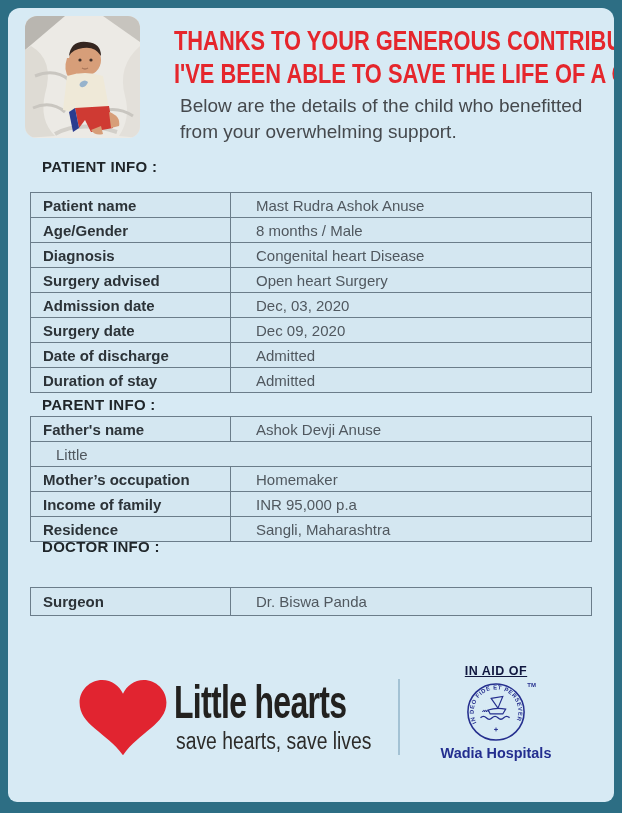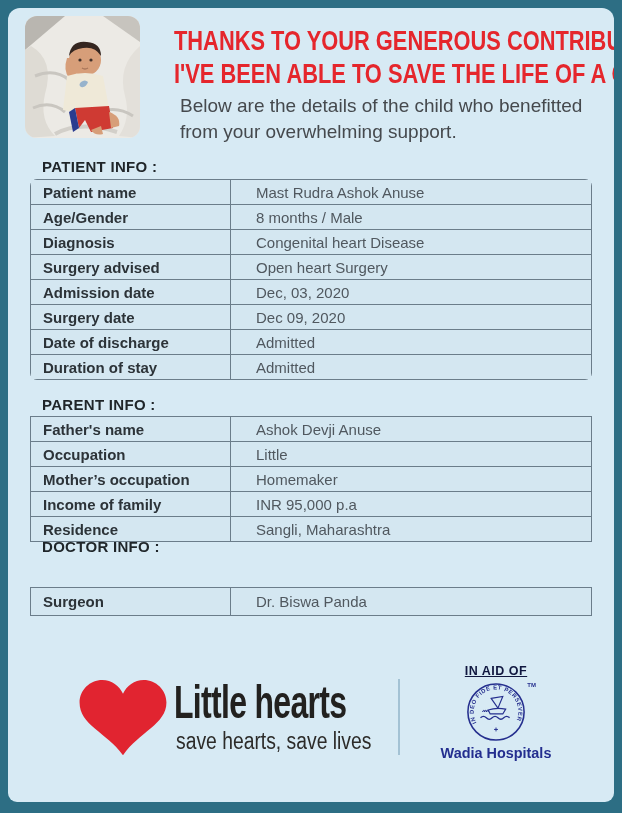--- a/index.html
+++ b/index.html
@@ -68,21 +68,21 @@
       </svg>
     </div>
 
     <div class="headline">
       <span class="hl-line">THANKS TO YOUR GENEROUS CONTRIBUTIONS,</span>
       <span class="hl-line">I'VE BEEN ABLE TO SAVE THE LIFE OF A CHILD!</span>
     </div>
     <div class="subtitle">Below are the details of the child who benefitted from your overwhelming support.</div>
 
     <div class="section-title" style="top:150px;text-align:center;">PATIENT INFO :</div>
-    <div class="info-table" style="top:171px;border-radius:7px;">
+    <div class="info-table" style="top:184px;">
       <div class="info-row">
         <div class="cell-label">Patient name</div>
         <div class="cell-value">Mast Rudra Ashok Anuse</div>
       </div>
       <div class="info-row">
         <div class="cell-label">Age/Gender</div>
         <div class="cell-value">8 months / Male</div>
       </div>
       <div class="info-row">
         <div class="cell-label">Diagnosis</div>
@@ -110,21 +110,20 @@
       </div>
     </div>
 
     <div class="section-title" style="top:388px;">PARENT INFO :</div>
     <div class="info-table" style="top:408px;">
       <div class="info-row">
         <div class="cell-label">Father's name</div>
         <div class="cell-value">Ashok Devji Anuse</div>
       </div>
       <div class="info-row">
-        <div class="cell-label">Occupation</div>
         <div class="cell-value">Little</div>
       </div>
       <div class="info-row">
         <div class="cell-label">Mother’s occupation</div>
         <div class="cell-value">Homemaker</div>
       </div>
       <div class="info-row">
         <div class="cell-label">Income of family</div>
         <div class="cell-value">INR 95,000 p.a</div>
       </div>

